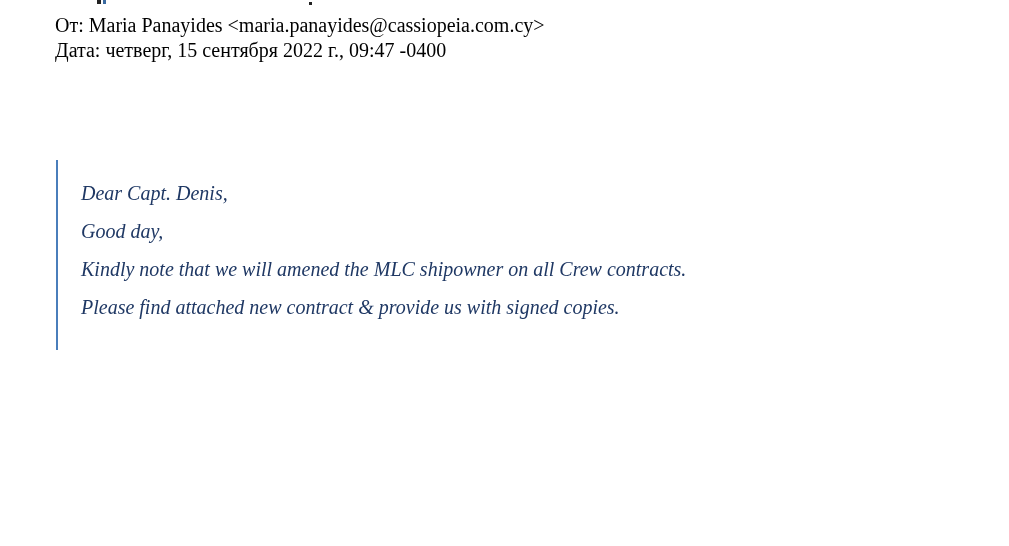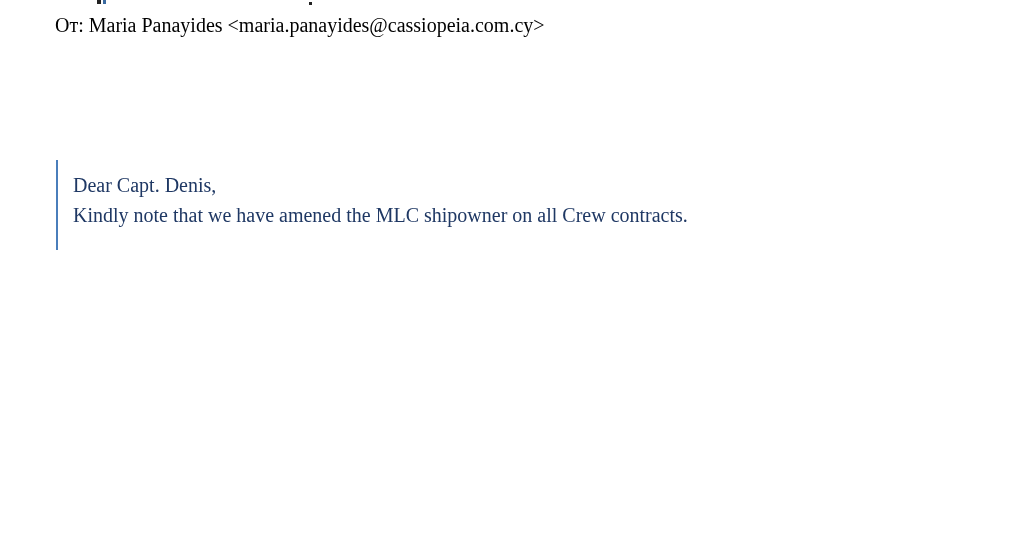--- a/index.html
+++ b/index.html
@@ -24,38 +24,41 @@
     position: absolute;
     left: 56px;
     top: 160px;
     width: 880px;
     border-left: 2px solid var(--quote-border, #4a7ebb);
     padding: 8px 0 18px 11px;
     color: var(--body-text, #1f3864);
     font-size: 20px;
     line-height: 26px;
   }
-  .quote-block p { margin: 4px; white-space: nowrap; }
+  .quote-block p { margin: 12px; white-space: nowrap; font-style: italic; }
   .gap-1 { margin-top: 26px; }
   .gap-3 { margin-top: 82px; }
   .artifact { position: absolute; }
   .artifact.dark { background: #222222; }
   .artifact.blue { background: #3a6aa0; }
 </style>
 </head>
 <body>
 
 <div class="page">
 
   <div class="artifact dark" style="left:97px; top:0; width:4px; height:4px;"></div>
   <div class="artifact blue" style="left:103px; top:0; width:3px; height:4px;"></div>
   <div class="artifact dark" style="left:309px; top:2px; width:3px; height:3px;"></div>
 
   <div class="email-header">
     <div>От: Maria Panayides &lt;maria.panayides@cassiopeia.com.cy&gt;</div>
+    <div>Дата: четверг, 15 сентября 2022 г., 09:47 -0400</div>
   </div>
 
   <div class="quote-block">
     <p>Dear Capt. Denis,</p>
-    <p class="gap-3">Kindly note that we have amened the MLC shipowner on all Crew contracts.</p>
+    <p class="gap-1">Good day,</p>
+    <p class="gap-3">Kindly note that we will amened the MLC shipowner on all Crew contracts.</p>
+    <p class="gap-1">Please find attached new contract &amp; provide us with signed copies.</p>
   </div>
 
 </div>
 
 </body></html>

